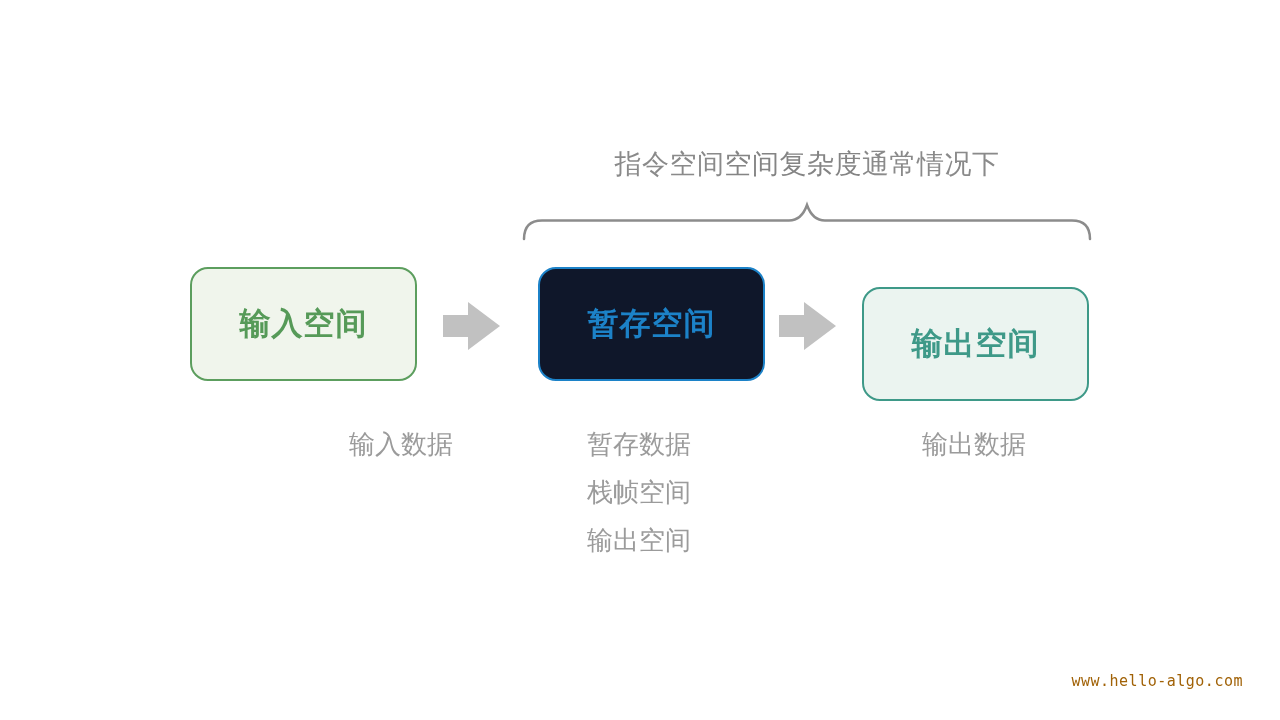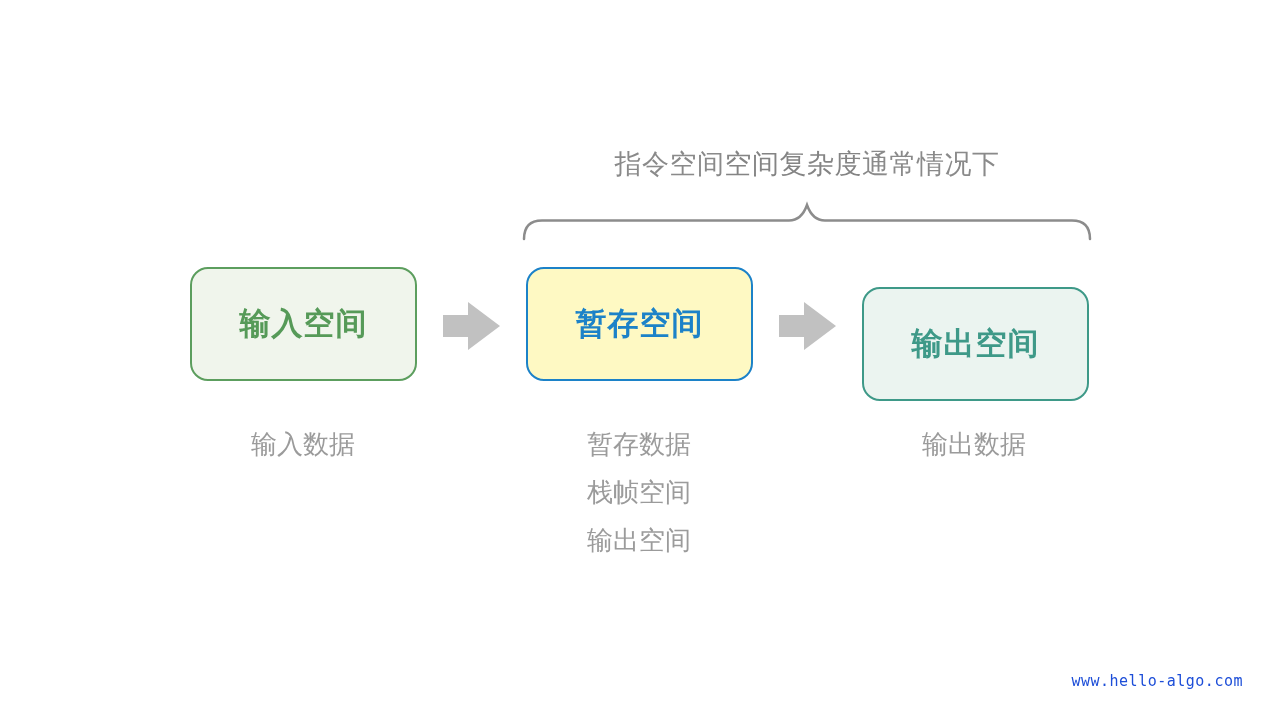--- a/index.html
+++ b/index.html
@@ -57,50 +57,50 @@
   #arrow-1 { left: 779px; }
 
   .caption-col {
     top: 420px;
     width: 300px;
     text-align: center;
     font-size: 26px;
     color: #9b9b9b;
     line-height: 48px;
   }
-  #caption-col-0 { left: 153px; }
+  #caption-col-0 { left: 153px; text-align: right; }
   #caption-col-1 { left: 489px; }
   #caption-col-2 { left: 824px; }
 
   .watermark {
     right: 37px;
     top: 672px;
     font-family: "DejaVu Sans Mono", "Liberation Mono", monospace;
     font-size: 15px;
-    color: #1d4ed8;
+    color: #a16207;
     letter-spacing: 0.5px;
   }
 </style>
 </head>
 <body>
 
 <div id="canvas">
 
   <div class="abs diagram-title">
     <span>指令空间</span><b>空间复杂度</b><span>通常情况下</span>
   </div>
 
   <svg class="abs brace-svg" width="574" height="44" viewBox="0 0 574 44">
     <path class="brace-path" d="M 4 39 Q 4 20.5 22 20.5 L 269 20.5 Q 281.5 20.5 287 5 Q 292.5 20.5 305 20.5 L 552 20.5 Q 570 20.5 570 39" fill="none" stroke="#8c8c8c" stroke-width="2.5" stroke-linecap="round"></path>
   </svg>
 
   <div id="box-0" class="abs space-box" style="border-color: rgb(92, 158, 94); background: rgb(240, 245, 236); color: rgb(86, 154, 88);">
     <span class="box-label">输入空间</span>
   </div>
-  <div id="box-1" class="abs space-box" style="border-color: rgb(28, 130, 200); background: #fef9c3; color: rgb(28, 130, 200);">
+  <div id="box-1" class="abs space-box" style="border-color: rgb(28, 130, 200); background: #0f172a; color: rgb(28, 130, 200); margin-left: 12px;">
     <span class="box-label">暂存空间</span>
   </div>
   <div id="box-2" class="abs space-box" style="border-color: rgb(62, 153, 136); background: rgb(235, 244, 240); color: rgb(62, 153, 136); margin-top: 20px;">
     <span class="box-label">输出空间</span>
   </div>
 
   <svg id="arrow-0" class="abs arrow-svg" width="57" height="48" viewBox="0 0 57 48">
     <polygon class="arrow-shape" points="0,13 25,13 25,0 57,24 25,48 25,35 0,35" fill="#c1c1c1"></polygon>
   </svg>
   <svg id="arrow-1" class="abs arrow-svg" width="57" height="48" viewBox="0 0 57 48">

